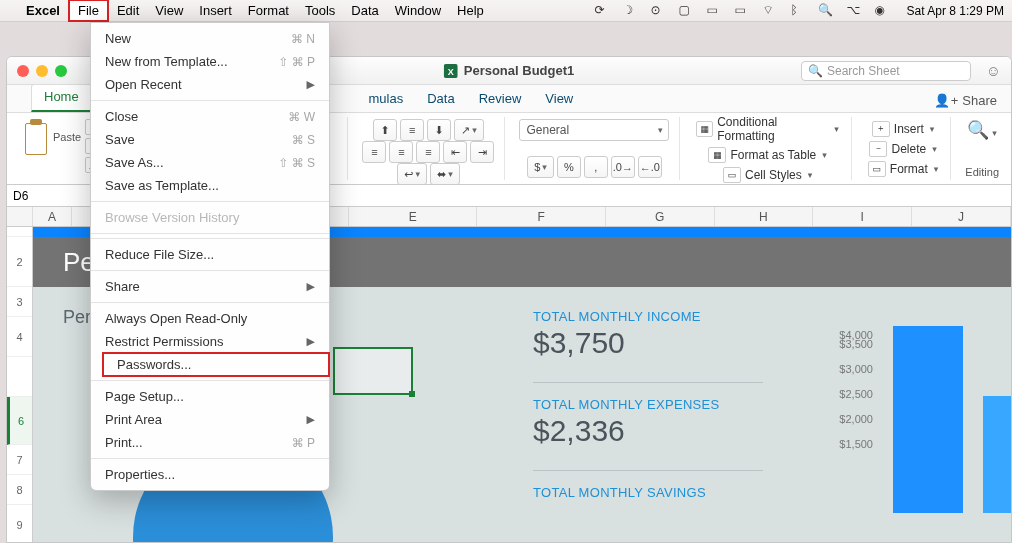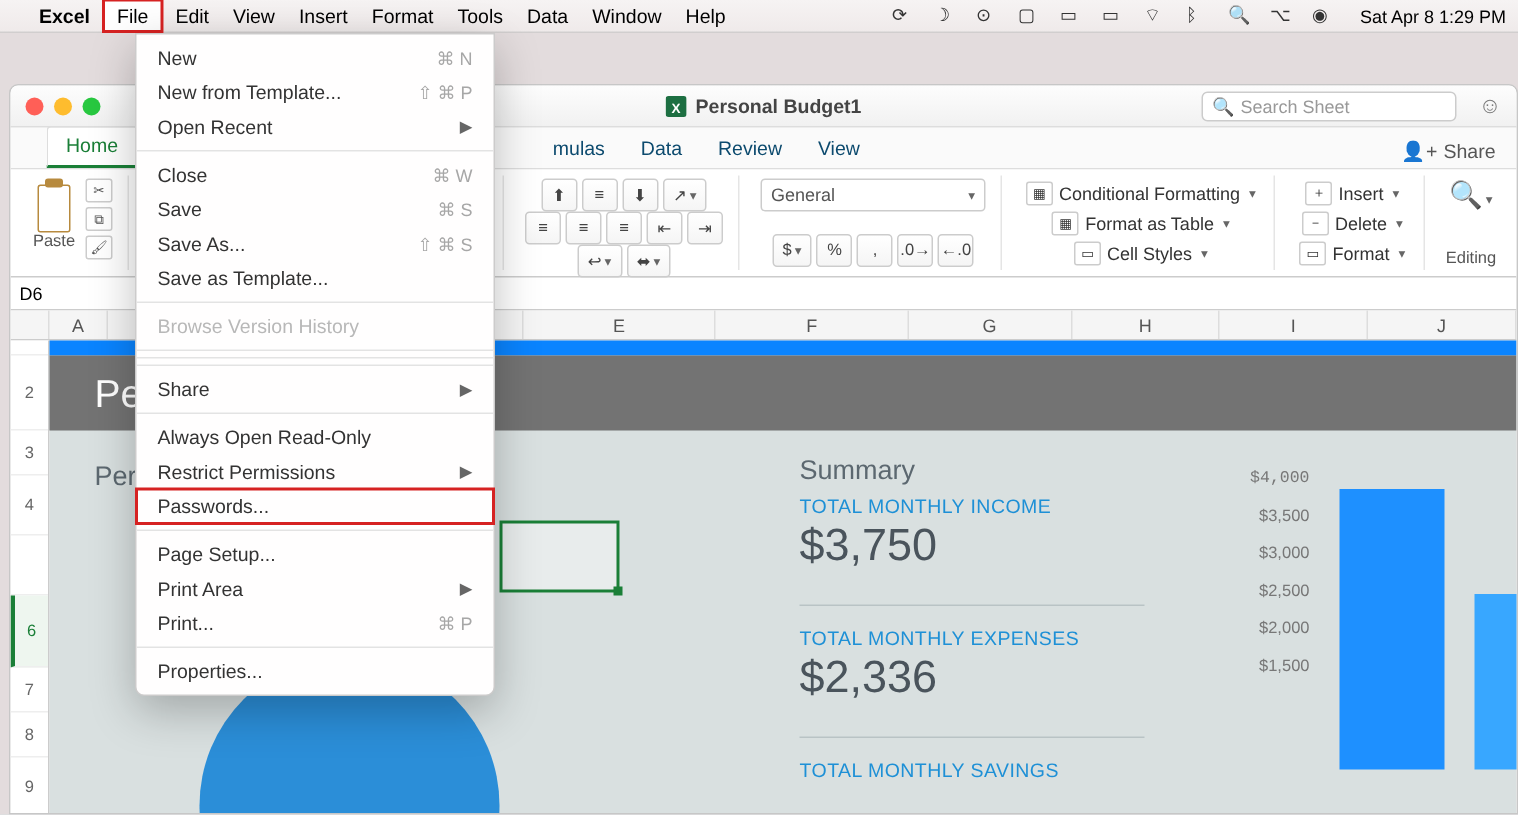--- a/index.html
+++ b/index.html
@@ -83,21 +83,21 @@
   .sel-cell .handle{position:absolute;right:-4px;bottom:-4px;width:6px;height:6px;background:#1a7f37;}
   .blue-circle{position:absolute;left:100px;top:210px;width:200px;height:200px;border-radius:50%;background:#2b8ed8;}
   
   
   .file-menu { position:absolute; left:90px; top:22px; width:240px; background:#fffefe; border:1px solid rgba(0,0,0,.2); border-radius:0 0 6px 6px; box-shadow:0 10px 30px rgba(0,0,0,.25); padding:4px 0; z-index:100; font-size:13px; color:#333;}
   .file-menu .mi { padding:4px 14px; display:flex; justify-content:space-between; align-items:center; cursor:default;}
   .file-menu .mi.disabled { color:#b8b8b8;}
   .file-menu .sep { height:1px; background:#e3e3e3; margin:4px 0;}
   .file-menu .sc { color:#a7a7a7; font-size:12px;}
   .file-menu .arrow { color:#666; font-size:11px;}
-  .file-menu .boxed { outline:2px solid #d62222; outline-offset:-1px;}
+  .file-menu .boxed { outline:2px solid #d62222; outline-offset:-1px;margin-left:12px;}
 </style>
 </head>
 <body>
 
 <div class="menubar">
   <span class="apple"></span>
   <span class="mb-item bold">Excel</span>
   <span class="mb-item file">File</span>
   <span class="mb-item">Edit</span>
   <span class="mb-item">View</span>
@@ -151,20 +151,23 @@
     </div>
     <div class="mi">
       <span>Save as Template...</span>
     </div>
     <div class="sep"></div>
     <div class="mi disabled">
       <span>Browse Version History</span>
     </div>
     <div class="sep"></div>
     <div class="sep"></div>
+    <div class="mi">
+      <span>Reduce File Size...</span>
+    </div>
     <div class="sep"></div>
     <div class="mi">
       <span>Share</span>
       <span class="arrow">▶</span>
     </div>
     <div class="sep"></div>
     <div class="mi">
       <span>Always Open Read-Only</span>
     </div>
     <div class="mi">
@@ -219,21 +222,21 @@
     <span class="tab" style="margin-left:230px">mulas</span>
     <span class="tab">Data</span>
     <span class="tab">Review</span>
     <span class="tab">View</span>
     <span class="share">👤+ <span>Share</span></span>
   </div>
 
   <div class="ribbon">
     <div class="rgroup bordered">
       <div style="display:flex;gap:4px;align-items:flex-start">
-        <div style="display:flex;flex-direction:column;align-items:center">
+        <div style="display:flex;flex-direction:row;align-items:center">
           <div class="paste-ico">
               <div class="board"></div>
               <div class="clip"></div>
             </div>
           <span>Paste</span>
         </div>
         <div style="display:flex;flex-direction:column;gap:3px">
           <span class="mini">✂</span>
           <span class="mini">⧉</span>
           <span class="mini">🖌</span>
@@ -351,29 +354,28 @@
           <span>Pe</span>
         </div>
       <div class="perc-area">
         <div class="sec-title">Perc</div>
       </div>
       <div class="blue-circle"></div>
       <div class="sel-cell">
           <div class="handle"></div>
         </div>
       <div class="summary">
-        <div class="hdr">Summary</div>
         <div class="lbl first">TOTAL MONTHLY INCOME</div>
         <div class="val">$3,750</div>
         <div class="lbl">TOTAL MONTHLY EXPENSES</div>
         <div class="val">$2,336</div>
         <div class="lbl">TOTAL MONTHLY SAVINGS</div>
       </div>
       <div class="chart" id="chart">
-          <div class="tick" style="top: 10px; font-family: Liberation Mono, monospace;">$4,000</div>
+          <div class="tick" style="top: 26px;">$4,000</div>
           <div class="tick" style="top: 35px;">$3,500</div>
           <div class="tick" style="top: 60px;">$3,000</div>
           <div class="tick" style="top: 85px;">$2,500</div>
           <div class="tick" style="top: 110px;">$2,000</div>
           <div class="tick" style="top: 135px;">$1,500</div>
           <div class="bar" style="height: 187.5px; width: 70px; left: 80px; bottom: 30px;"></div>
           <div class="bar b2" style="height: 116.8px; width: 70px; left: 170px; bottom: 30px;"></div>
         </div>
     </div>
   </div>

